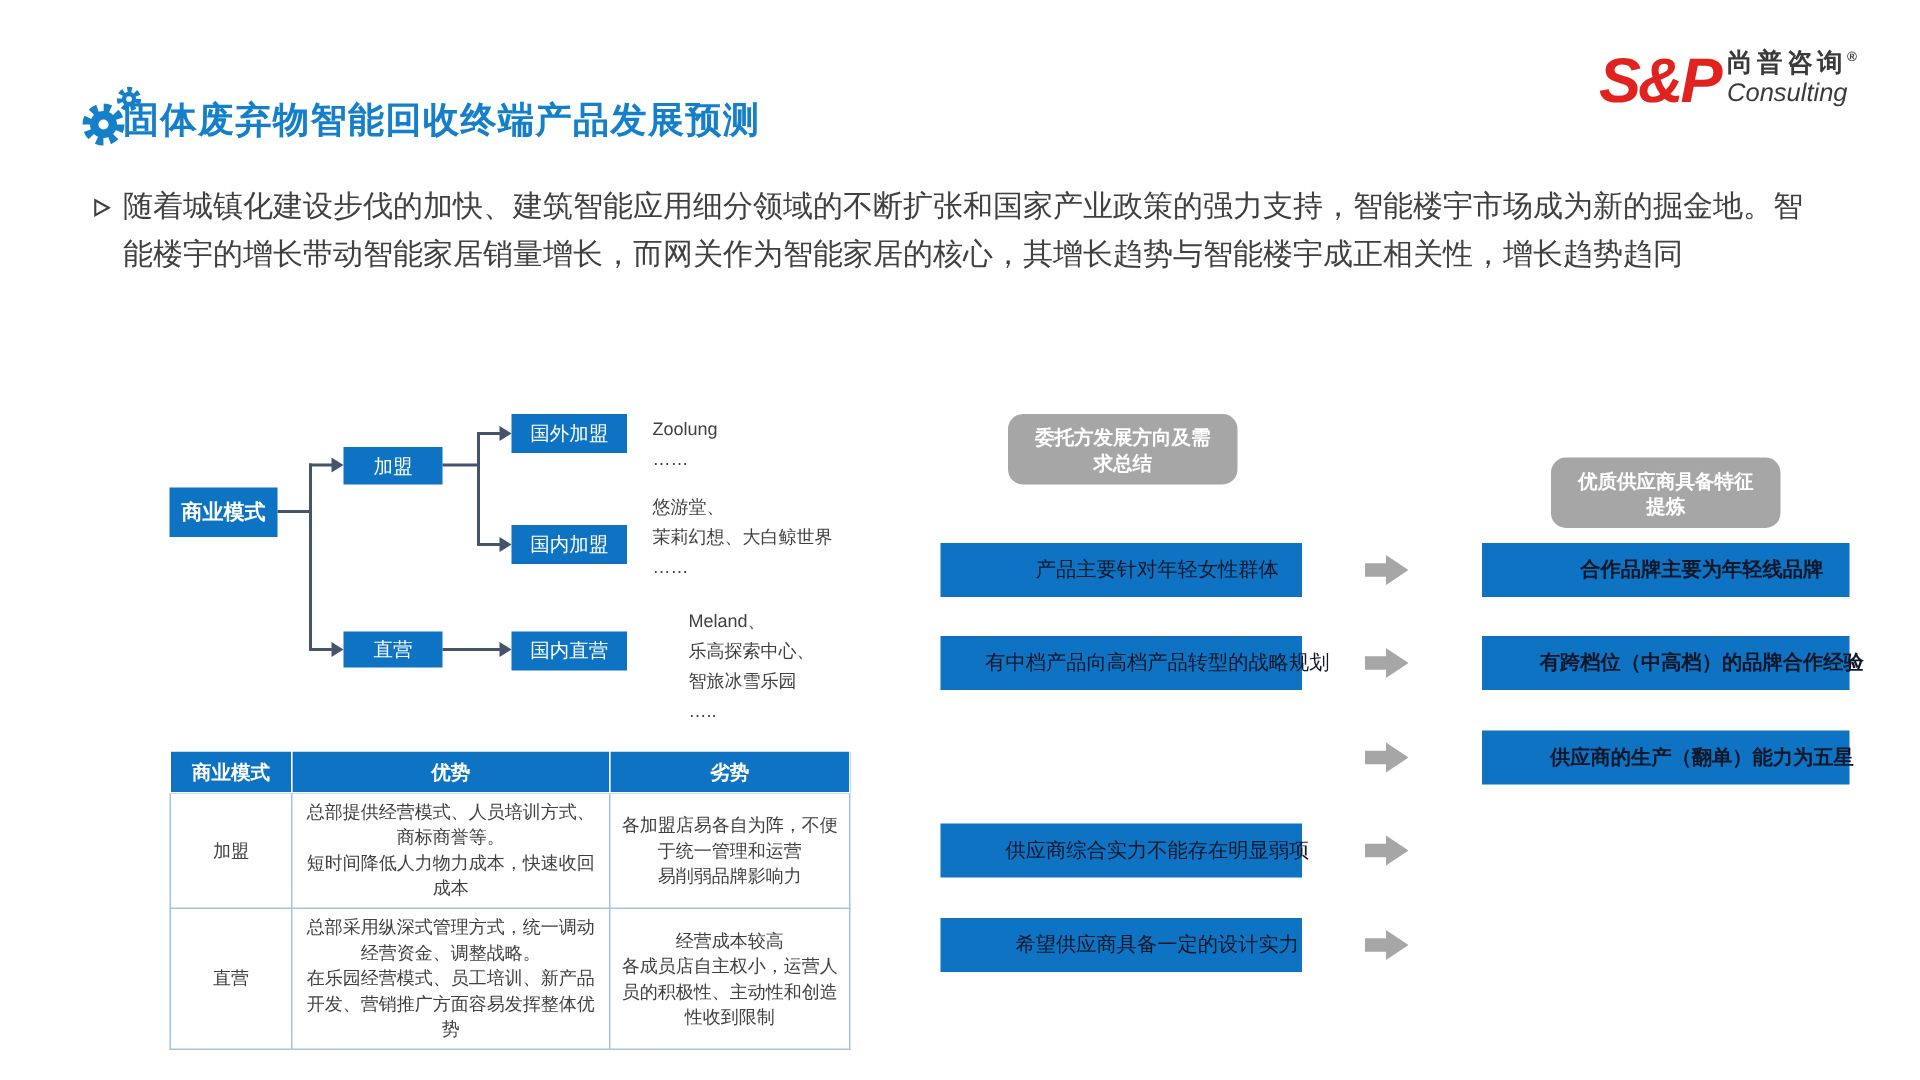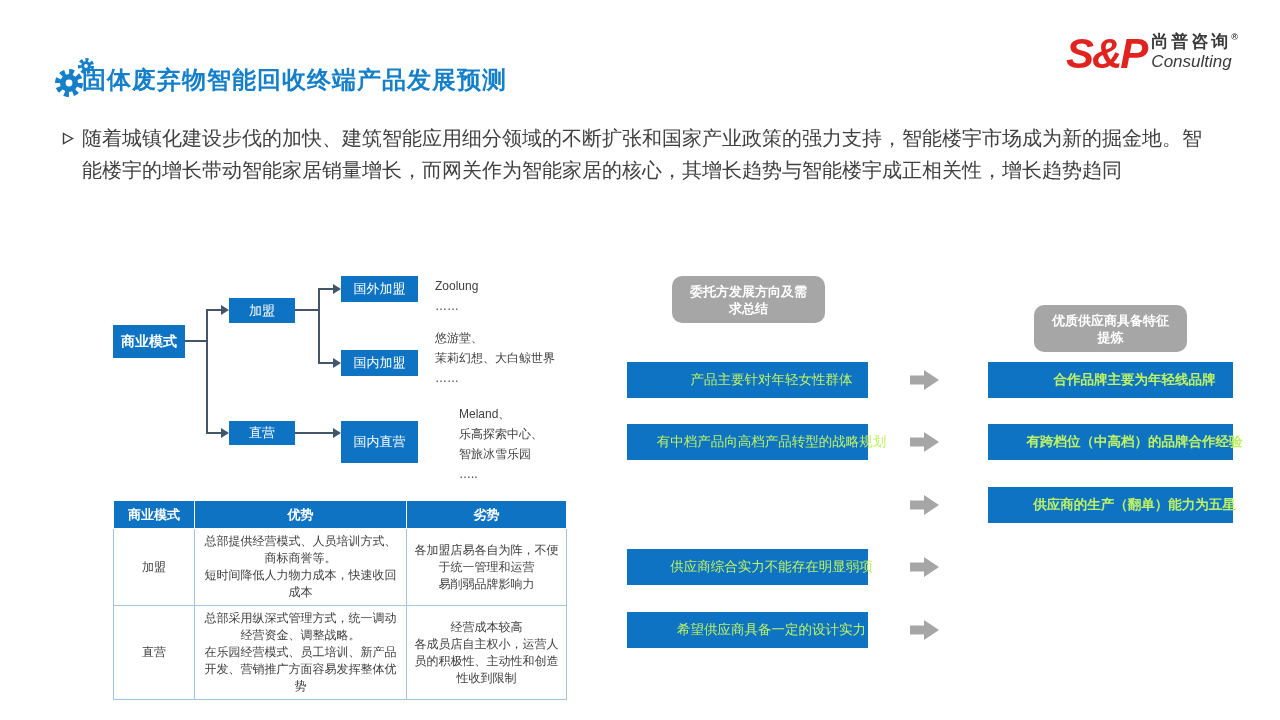--- a/index.html
+++ b/index.html
@@ -68,21 +68,21 @@
   .biz-table tr.r1 td{height:63px;}
   .biz-table tr.r2 td{height:92px;}
   
   .gray-header{
     position:absolute;width:153px;height:47px;background:var(--header-gray);
     border-radius:10px;color:#fff;font-size:13px;font-weight:bold;
     display:flex;align-items:center;justify-content:center;text-align:center;
     padding:0 12px;box-sizing:border-box;line-height:17px;
   }
   .flow-box{
-    position:absolute;height:36px;background:var(--accent-blue);color:#bef264;
+    position:absolute;height:36px;background:var(--accent-blue);color:#0f172a;
     display:flex;align-items:center;justify-content:center;
     font-size:13.5px;text-align:center;box-sizing:border-box;white-space:nowrap;padding-left:48px;
   }
   .flow-left{left:627px;width:241px;}
   .flow-right{left:988px;width:245px;font-weight:bold;}
   .flow-arrow{position:absolute;left:910px;}
 </style>
 </head>
 <body>
 
@@ -113,21 +113,21 @@
         </svg>
       <span>随着城镇化建设步伐的加快、建筑智能应用细分领域的不断扩张和国家产业政策的强力支持，智能楼宇市场成为新的掘金地。智能楼宇的增长带动智能家居销量增长，而网关作为智能家居的核心，其增长趋势与智能楼宇成正相关性，增长趋势趋同</span>
     </div>
   </div>
 
   <div class="tbox root" style="left:113px;top:325px;width:72px;height:33px;">商业模式</div>
   <div class="tbox" style="left:229px;top:298px;width:66px;height:25px;">加盟</div>
   <div class="tbox" style="left:229px;top:421px;width:66px;height:24px;">直营</div>
   <div class="tbox" style="left:341px;top:276px;width:77px;height:26px;">国外加盟</div>
   <div class="tbox" style="left:341px;top:350px;width:77px;height:26px;">国内加盟</div>
-  <div class="tbox" style="left:341px;top:421px;width:77px;height:42px;">国内直营</div>
+  <div class="tbox" style="left:341px;top:421px;width:77px;height:26px;">国内直营</div>
 
   <div class="hline" style="left:185px;top:340px;width:23px;"></div>
   <div class="vline" style="left:206px;top:309px;height:124px;"></div>
   <div class="hline" style="left:206px;top:309px;width:16px;"></div>
   <div class="ahead" style="left:221px;top:305px;"></div>
   <div class="hline" style="left:206px;top:432px;width:16px;"></div>
   <div class="ahead" style="left:221px;top:428px;"></div>
   <div class="hline" style="left:295px;top:309px;width:25px;"></div>
   <div class="vline" style="left:318px;top:288px;height:76px;"></div>
   <div class="hline" style="left:318px;top:288px;width:16px;"></div>

